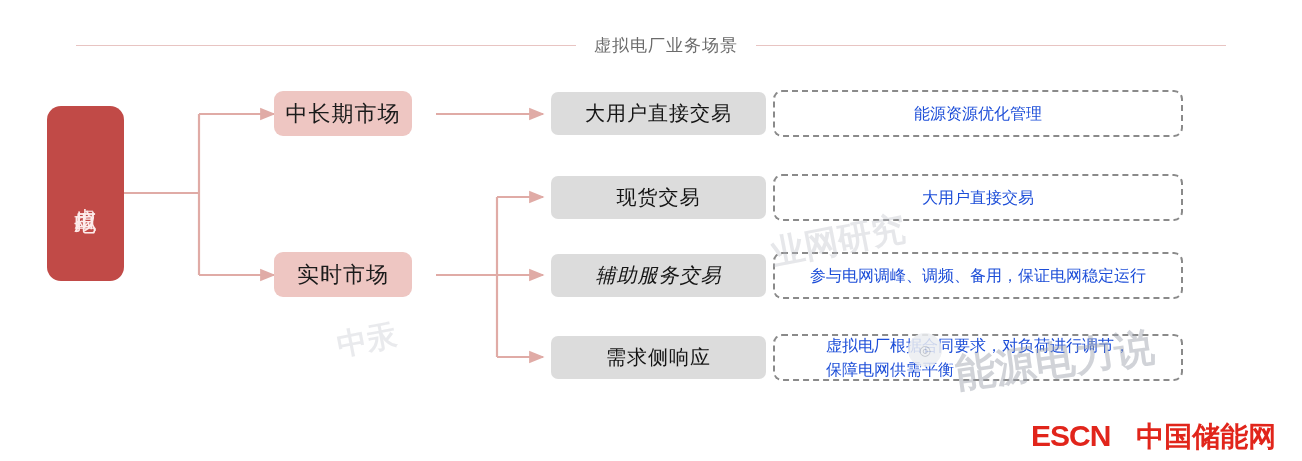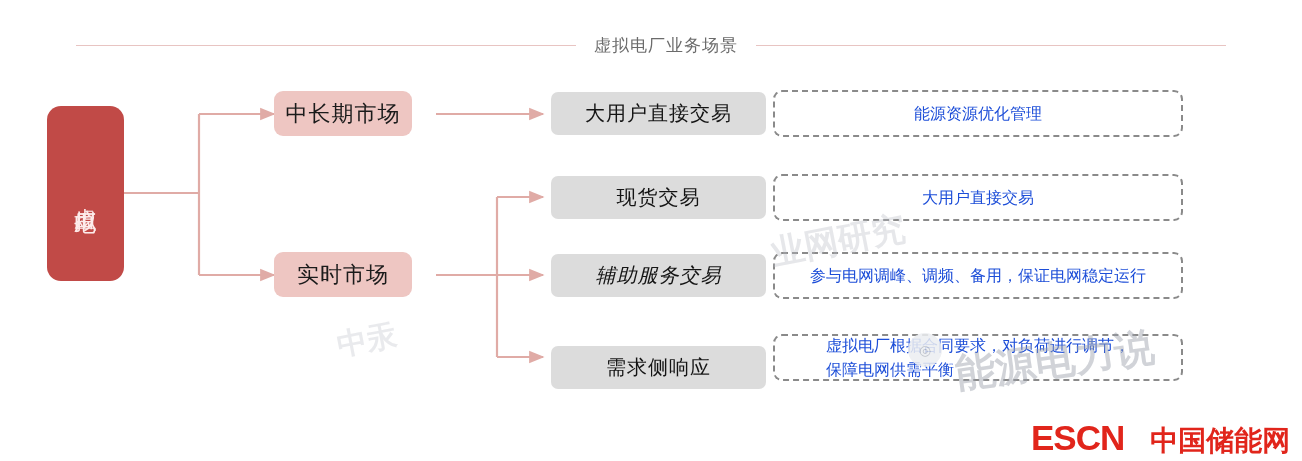--- a/index.html
+++ b/index.html
@@ -179,21 +179,21 @@
   
   .logo {
     position: absolute;
     left: 1031px;
     top: 418px;
     display: flex;
     align-items: baseline;
     gap: 2px;
   }
   .logo-escn {
-    font-size: 35px;
+    font-size: 30px;
     font-weight: bold;
     color: #e1251b;
     letter-spacing: -1px;
     font-family: "Liberation Sans", "DejaVu Sans", sans-serif;
   }
   .logo-cn {
     font-size: 28px;
     font-weight: bold;
     color: #e1251b;
     letter-spacing: 0px;
@@ -250,21 +250,21 @@
 
   <div class="gray-node" style="top:92px;">
     <span>大用户直接交易</span>
   </div>
   <div class="gray-node" style="top:176px;">
     <span>现货交易</span>
   </div>
   <div class="gray-node" style="top:254px;font-style:italic;">
     <span>辅助服务交易</span>
   </div>
-  <div class="gray-node" style="top:346px;">
+  <div class="gray-node" style="top:336px;">
     <span>需求侧响应</span>
   </div>
 
   <div class="desc-box" style="top:90px;">
     <span class="desc-text">能源资源优化管理</span>
   </div>
   <div class="desc-box" style="top:174px;">
     <span class="desc-text">大用户直接交易</span>
   </div>
   <div class="desc-box" style="top:334px;">

